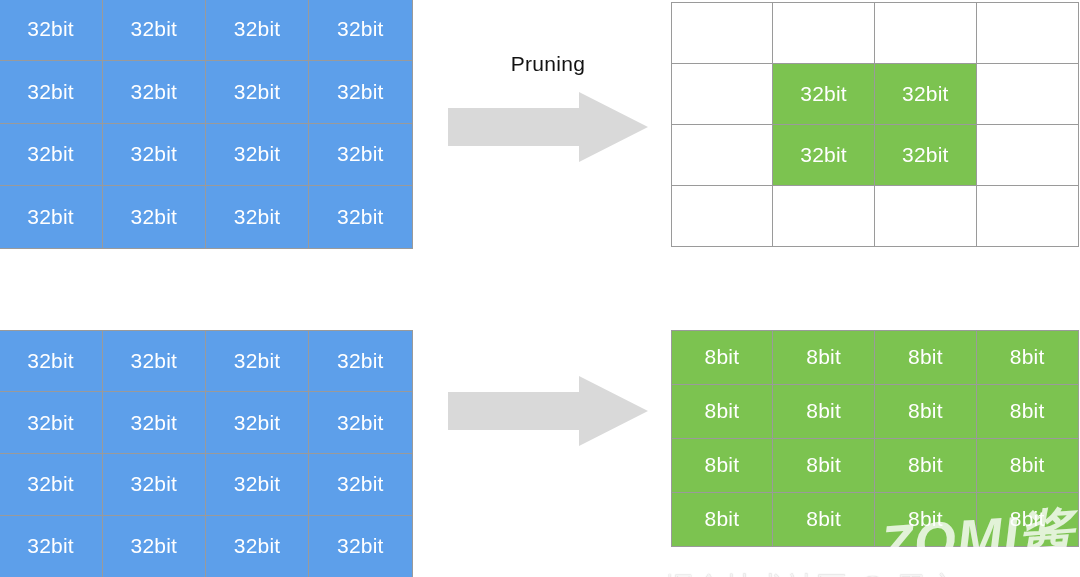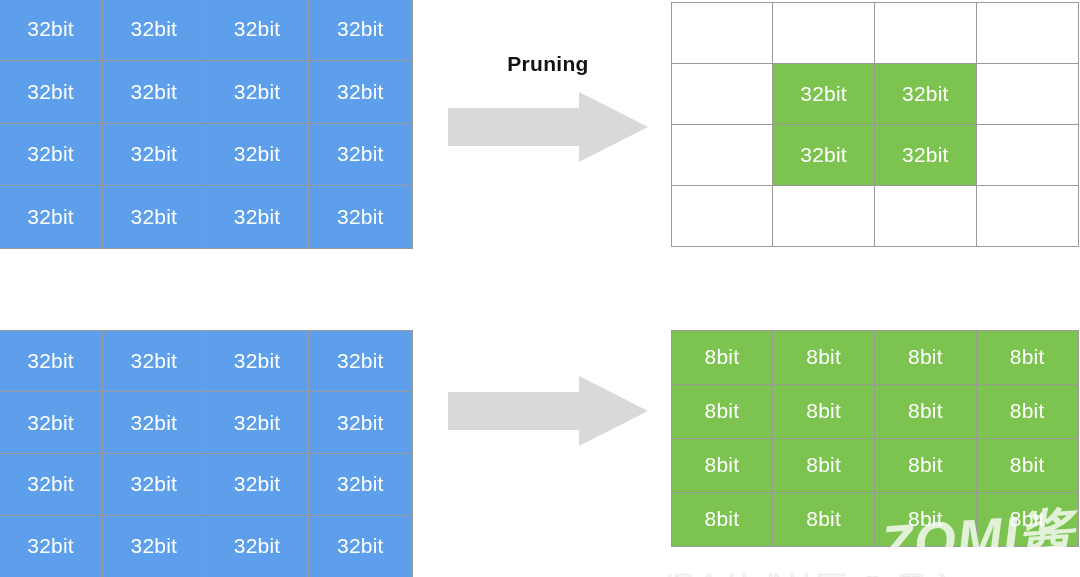--- a/index.html
+++ b/index.html
@@ -69,21 +69,21 @@
   .transform {
     position: absolute;
     width: 220px;
   }
   #transform-pruning      { left: 438px; top: 52px; }
   #transform-quantization { left: 438px; top: 376px; }
 
   .transform-label {
     text-align: center;
     font-size: 21px;
-    font-weight: 700;
+    font-weight: 400;
     color: #121212;
     letter-spacing: 0.3px;
     margin-bottom: 16px;
     white-space: nowrap;
   }
 
   .arrow {
     display: block;
     width: 200px;
     height: 70px;

